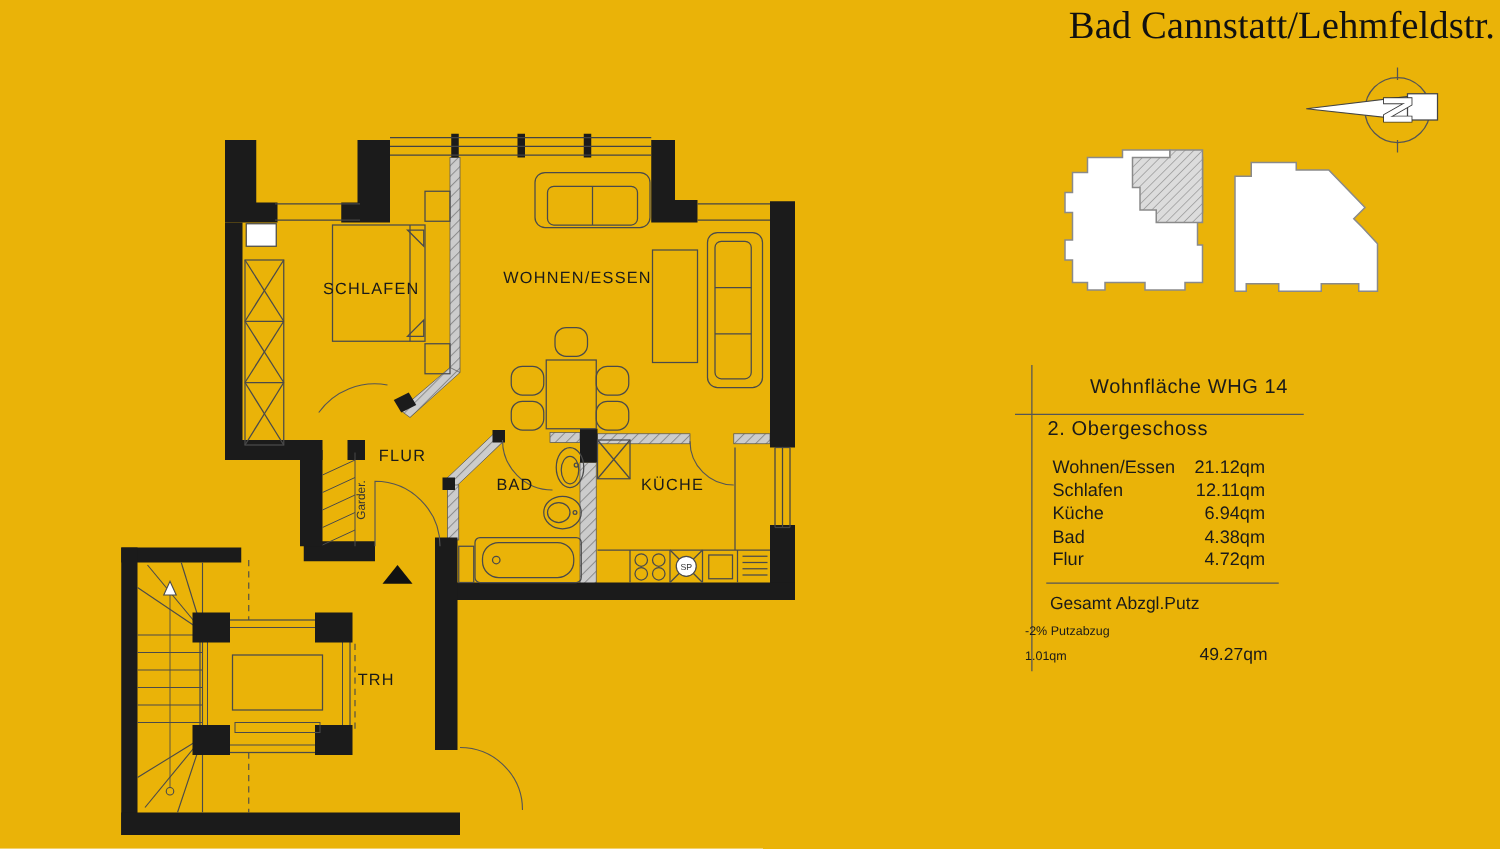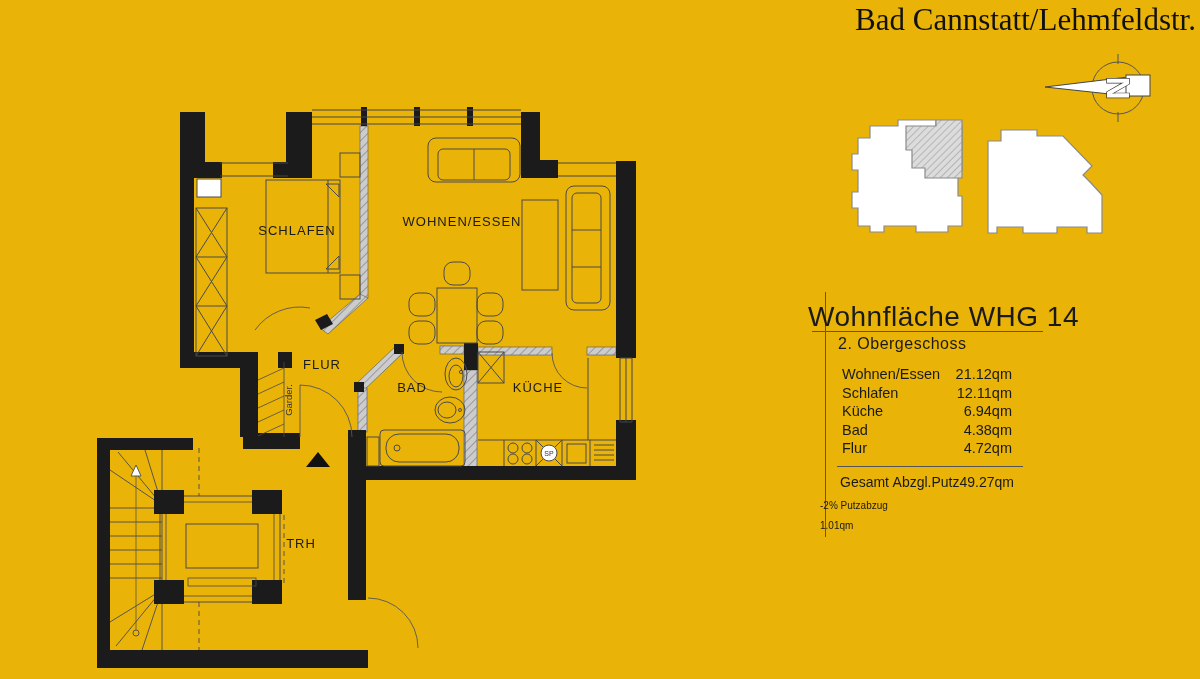--- a/index.html
+++ b/index.html
@@ -3,28 +3,28 @@
 <meta charset="utf-8">
 <style>
   html,body{margin:0;padding:0;background:#fff;}
   #stage{position:relative;width:1200px;height:679px;background:#eab308;overflow:hidden;
          font-family:"Liberation Sans",sans-serif;color:#1a1a1a;}
   #planSvg{position:absolute;left:0;top:0;}
   .title{position:absolute;top:2px;right:4px;font-family:"Liberation Serif",serif;
          font-size:31px;color:#111;white-space:nowrap;}
   .vline{position:absolute;width:1px;background:#555;}
   .hline{position:absolute;height:1px;background:#555;}
-  .panel-title{position:absolute;left:808px;top:301px;font-size:28px;letter-spacing:0.5px;}
+  .panel-title{position:absolute;left:872px;top:301px;font-size:16px;letter-spacing:0.5px;}
   .panel-sub{position:absolute;left:838px;top:335px;font-size:16px;letter-spacing:0.5px;}
   .rows{position:absolute;left:842px;top:365px;width:170px;font-size:14.5px;}
   .rows .r{display:flex;justify-content:space-between;height:18.6px;line-height:18.6px;}
   .total{position:absolute;left:840px;top:474px;width:174px;display:flex;font-size:14px;}
   .total .t1{width:62px;}
   .total .t2{flex:1;}
-  .total .t3{text-align:right;}
+  .total .t3{text-align:right;margin-top:41px;}
   .deduction{position:absolute;left:820px;top:500px;font-size:10px;display:flex;gap:9px;flex-direction:column;}
   svg text{font-family:"Liberation Sans",sans-serif;}
   .roomlbl{font-size:13px;letter-spacing:1px;fill:#1a1a1a;}
 </style>
 </head>
 <body>
 
 <div id="stage">
 
   <div class="title">Bad Cannstatt/Lehmfeldstr.</div>

